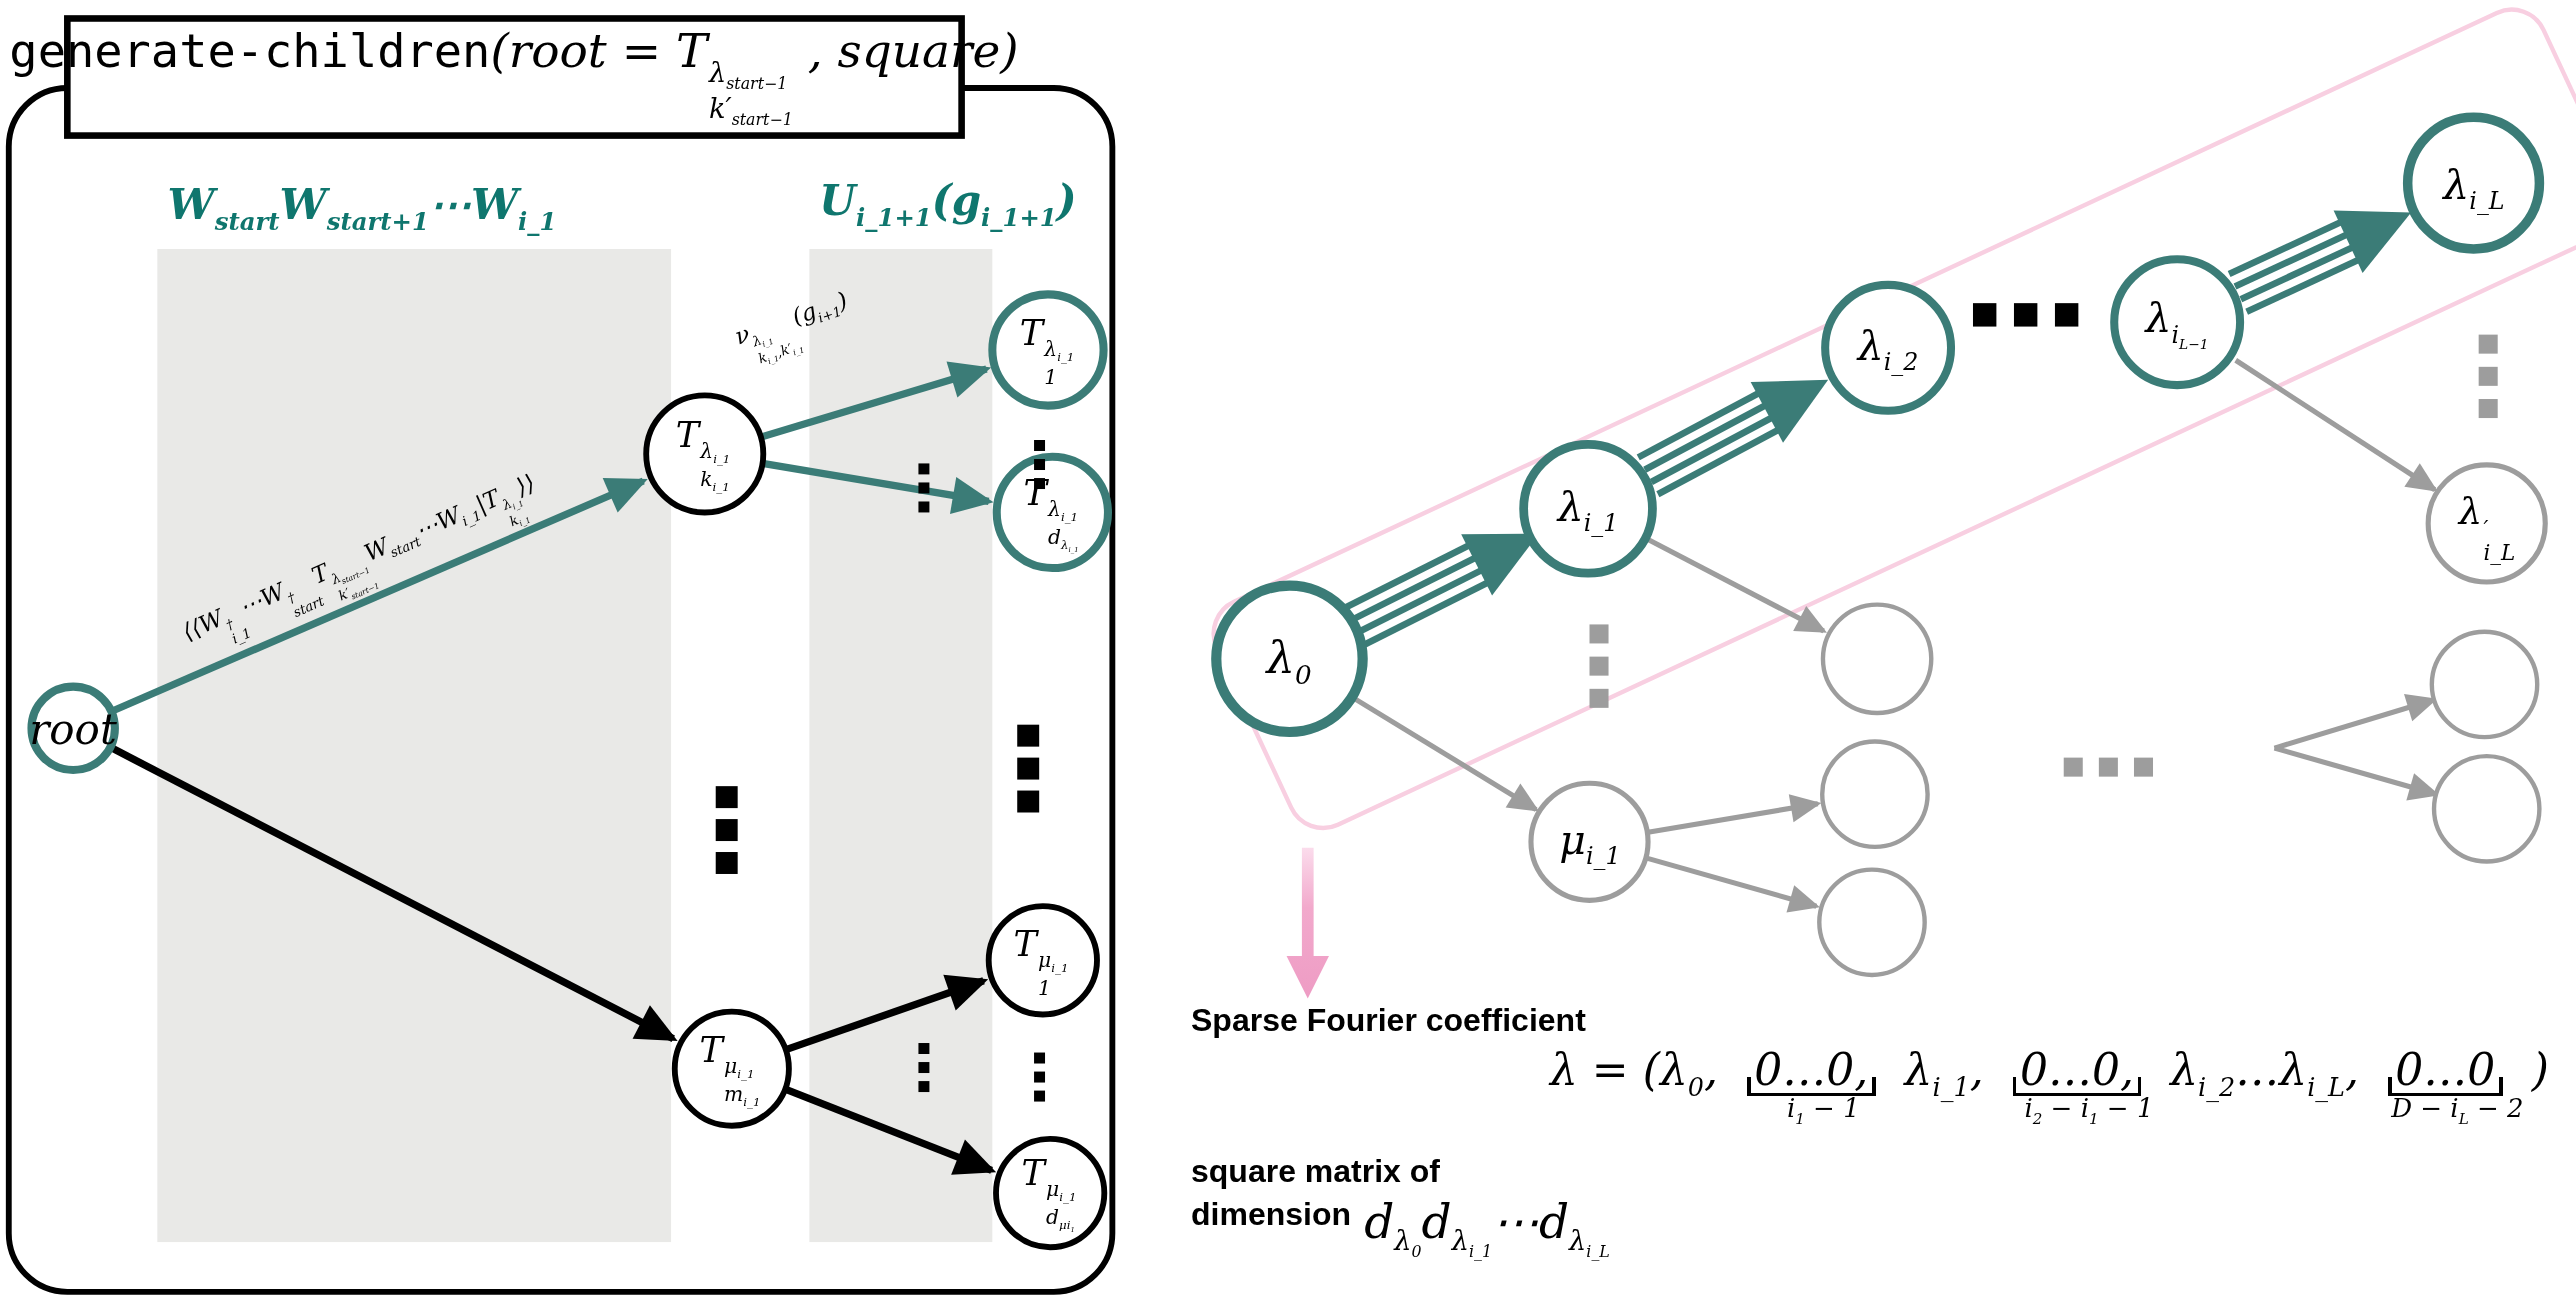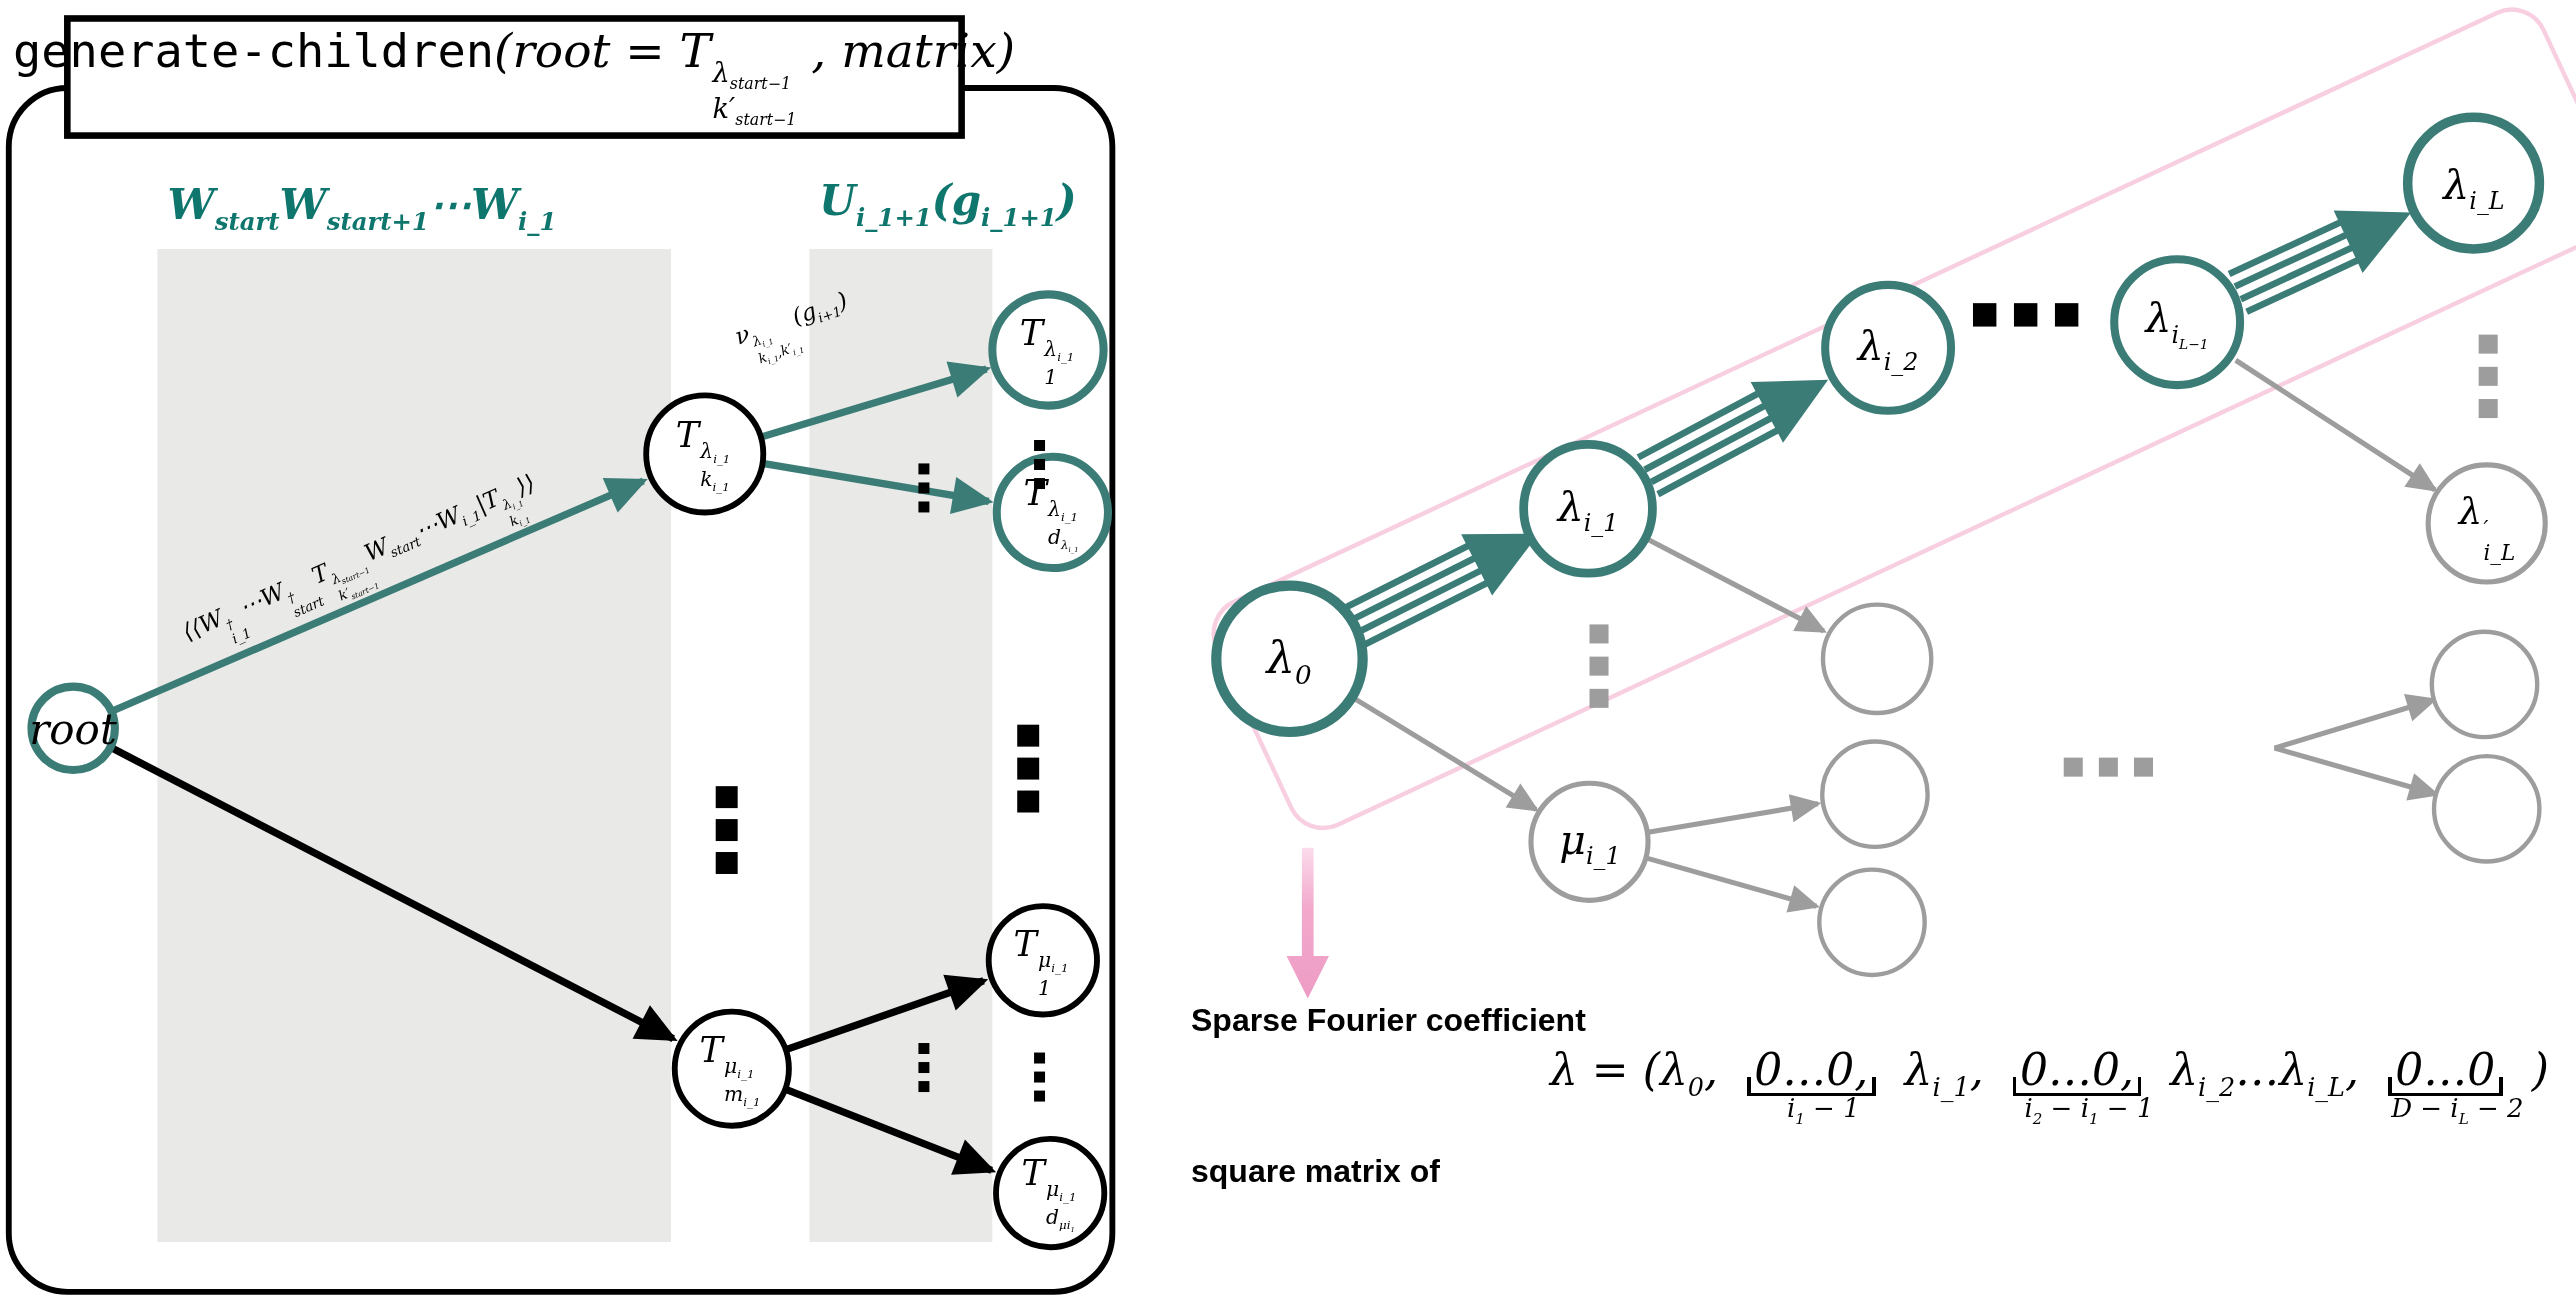--- a/index.html
+++ b/index.html
@@ -172,21 +172,21 @@
     <rect x="2820" y="1035" width="26" height="26"></rect>
         <rect x="2868" y="1035" width="26" height="26"></rect>
         <rect x="2916" y="1035" width="26" height="26"></rect>
   </g>
 </svg>
 
 <div class="txt" style="left:514px;top:77px;transform:translate(-50%,-50%);font-size:47px;">
   <span class="mono">generate-children</span><span class="ser">(root = T<span class="scr">
           <span class="t">λ<sub>start−1</sub></span>
           <span class="b">k′<sub>start−1</sub></span>
-        </span></span><span class="ser"> , matrix)</span>
+        </span></span><span class="ser"> , square)</span>
 </div>
 
 <div class="txt ser hdr ctr" style="left:362px;top:209px;font-size:42px;">W<sub>start</sub>W<sub>start+1</sub>⋯W<sub>i_1</sub></div>
 <div class="txt ser hdr ctr" style="left:902px;top:205px;font-size:42px;margin-left:46px;">U<sub>i_1+1</sub>(g<sub>i_1+1</sub>)</div>
 
 <div class="txt ser" style="left:199px;top:618px;font-size:23px;transform:rotate(-23.5deg);transform-origin:0 100%;">⟨⟨W<span class="scr">
         <span class="t">†</span>
         <span class="b">i_1</span>
       </span>⋯W<span class="scr">
         <span class="t">†</span>
@@ -235,20 +235,24 @@
 <div class="txt ser ctr" style="left:2177px;top:324px;font-size:41px;">λ<sub>i<sub>L−1</sub></sub></div>
 <div class="txt ser ctr" style="left:2474px;top:189px;font-size:41px;">λ<sub>i_L</sub></div>
 <div class="txt ser ctr" style="left:2487px;top:528px;font-size:37px;">λ<span class="scr">
         <span class="t">′</span>
         <span class="b">i_L</span>
       </span></div>
 <div class="txt ser ctr" style="left:1590px;top:844px;font-size:41px;">μ<sub>i_1</sub></div>
 
 <div class="txt sans" style="left:1191px;top:1004px;font-size:32px;">Sparse Fourier coefficient</div>
 <div class="txt sans" style="left:1191px;top:1155px;font-size:32px;">square matrix of</div>
+<div class="txt" style="left:1191px;top:1197px;">
+  <span class="sans" style="font-size:32px;vertical-align:13px;">dimension</span>
+  <span class="ser" style="font-size:47px;margin-left:10.2px;">d<sub>λ<sub>0</sub></sub>d<sub>λ<sub>i_1</sub></sub>⋯d<sub>λ<sub>i_L</sub></sub></span>
+</div>
 
 <div class="txt ser lf" style="left:1550px;top:1045px;">
   <span>λ = (λ<sub>0</sub>,</span>
   <span class="grp">
     <span>0…0,</span>
     <span class="lbl">i<sub>1</sub> − 1</span>
   </span>
   <span>λ<sub>i_1</sub>,</span>
   <span class="grp">
     <span>0…0,</span>

